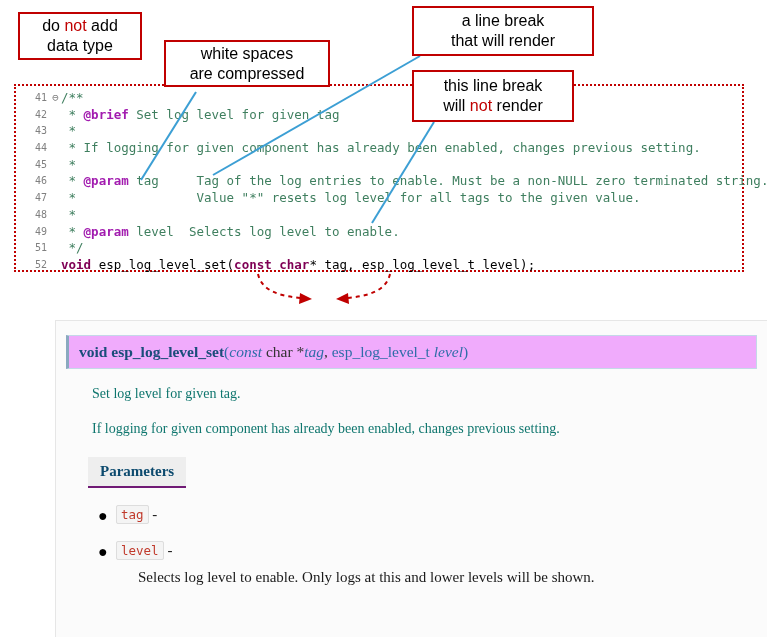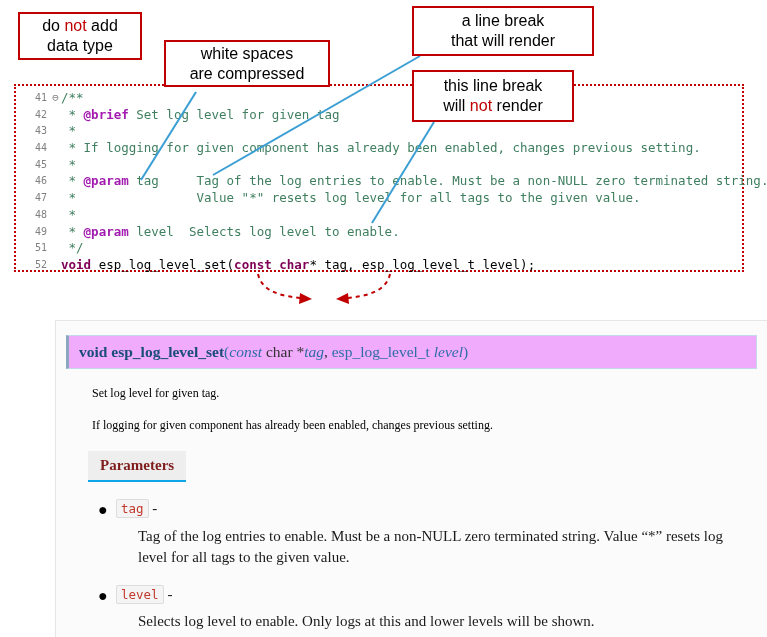--- a/index.html
+++ b/index.html
@@ -128,34 +128,34 @@
     color: #2f6da8;
     white-space: nowrap;
   }
   #doc-signature .fn { font-weight: bold; color: #1a4d7a; }
   #doc-signature .ital { font-style: italic; }
   #doc-signature .plain { color: #333333; }
 
   .doc-para {
     margin: 16px 10px 0 36px;
     font-family: "Liberation Serif", serif;
-    font-size: 12px;
-    color: #000000;
+    font-size: 14px;
+    color: #0f766e;
     line-height: 1.35;
   }
   #doc-params-header {
     margin: 18px 10px 0 32px;
     display: inline-block;
     background: #eeeeee;
-    border-bottom: 2px solid #0ea5e9;
+    border-bottom: 2px solid #701a75;
     padding: 6px 12px;
     font-family: "Liberation Serif", serif;
     font-weight: bold;
     font-size: 15px;
-    color: #7f1d1d;
+    color: #0c4a6e;
   }
   .param-item {
     margin: 16px 10px 0 60px;
     position: relative;
     font-family: "Liberation Serif", serif;
     font-size: 15px;
     color: #1a1a1a;
     line-height: 1.35;
   }
   .param-item .bullet {
@@ -247,16 +247,16 @@
   <div id="doc-signature">
     <span class="fn">void </span><span class="fn">esp_log_level_set</span><span>(</span><span class="ital">const</span><span class="plain"> char *</span><span class="ital">tag</span><span class="plain">, </span><span>esp_log_level_t </span><span class="ital">level</span><span>)</span>
   </div>
 
   <div class="doc-para">Set log level for given tag.</div>
   <div class="doc-para">If logging for given component has already been enabled, changes previous setting.</div>
 
   <div id="doc-params-header">Parameters</div>
 
   <div id="doc-params">
-      <div class="param-item"><span class="bullet">●</span><span class="param-code">tag</span><span> -</span><div class="param-desc">Tag of the log entries to enable. Must be a non-NULL zero terminated string. Value “*” resets log level for all tags to the given value.</div></div>
+      <div class="param-item"><span class="bullet">●</span><span class="param-code">tag</span><span> -</span></div>
       <div class="param-item"><span class="bullet">●</span><span class="param-code">level</span><span> -</span><div class="param-desc">Selects log level to enable. Only logs at this and lower levels will be shown.</div></div>
     </div>
 </div>
 
 </body></html>

